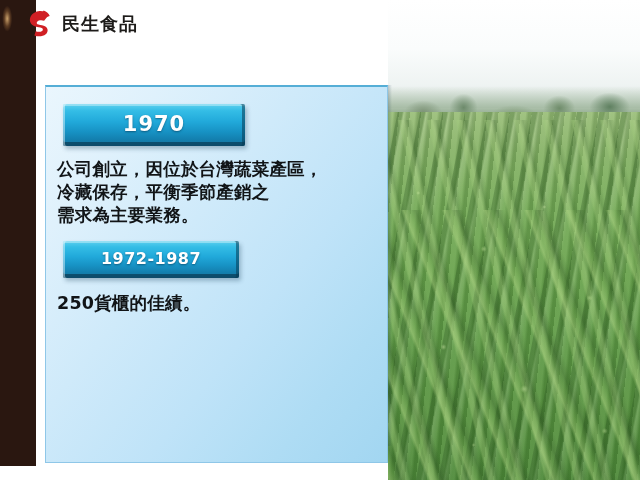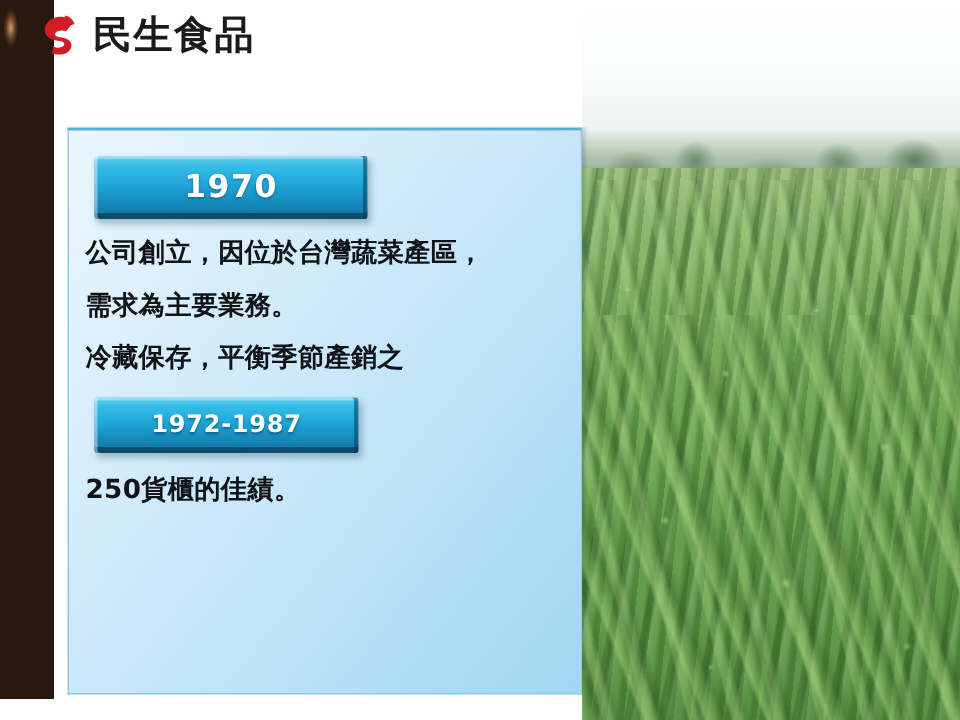--- a/index.html
+++ b/index.html
@@ -160,21 +160,21 @@
   }
   .logo-mark {
     position: relative;
     width: 34px;
     height: 34px;
     flex: none;
   }
   .logo-mark svg { display: block; }
   .logo-text {
     margin-left: 6px;
-    font-size: 26px;
+    font-size: 18px;
     font-weight: 700;
     color: #1d1b19;
     letter-spacing: 1px;
     line-height: 1;
     white-space: nowrap;
     font-family: "DejaVu Sans", "Liberation Sans", sans-serif;
   }
 
   
   .panel {
@@ -249,21 +249,21 @@
     font-weight: 600;
     letter-spacing: .2px;
   }
   .para-2 {
     margin: 13px 0 0 11px;
     font-size: 17.5px;
     line-height: 25px;
     font-weight: 700;
     letter-spacing: .2px;
   }
-  .para .ln { display: block; white-space: nowrap; margin-top: 12px; }
+  .para .ln { display: block; white-space: nowrap; }
 
   .panel-shadow {
     position: absolute;
     left: 388px;
     top: 85px;
     width: 4px;
     height: 361px;
     background: linear-gradient(90deg, rgba(20,50,70,0.22), rgba(20,50,70,0));
     z-index: 4;
   }
@@ -295,22 +295,22 @@
   </div>
 
   <div class="panel-shadow"></div>
 
   <div class="panel">
 
     <div class="badge badge-1970">1970</div>
 
     <div class="para para-1">
       <span class="ln">公司創立，因位於台灣蔬菜產區，</span>
+      <span class="ln">冷藏保存，平衡季節產銷之</span>
       <span class="ln">需求為主要業務。</span>
-      <span class="ln">冷藏保存，平衡季節產銷之</span>
     </div>
 
     <div class="badge badge-1972">1972-1987</div>
 
     <div class="para para-2">
       <span class="ln">250貨櫃的佳績。</span>
     </div>
 
   </div>
 

